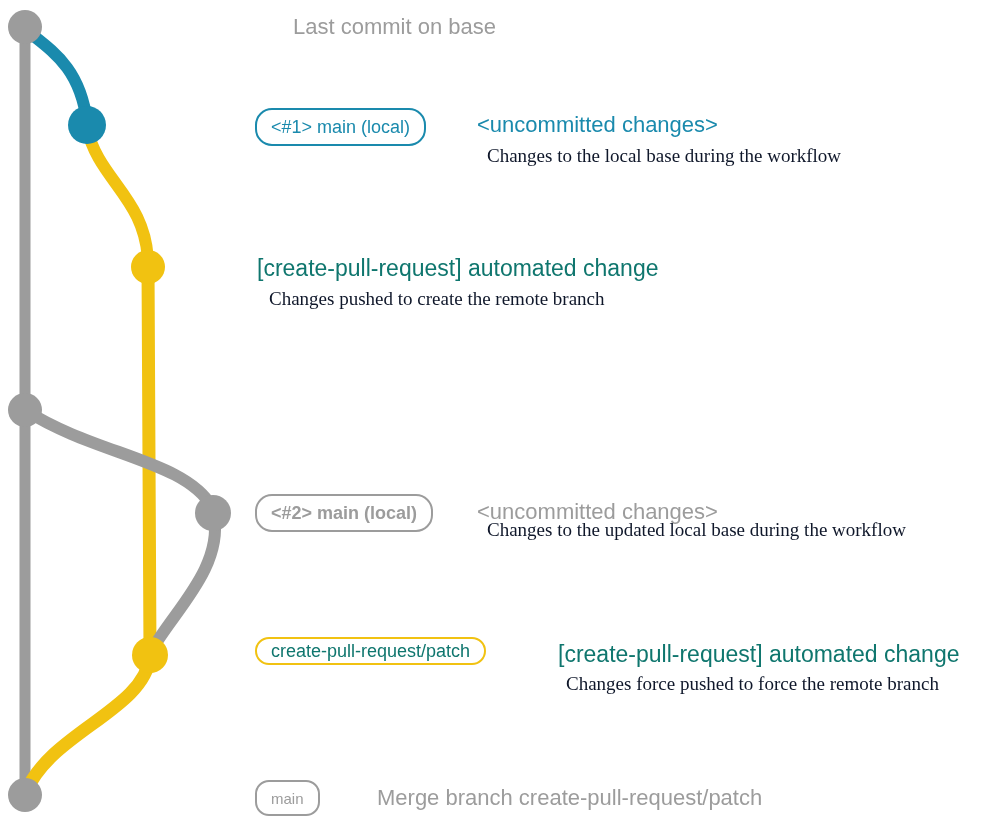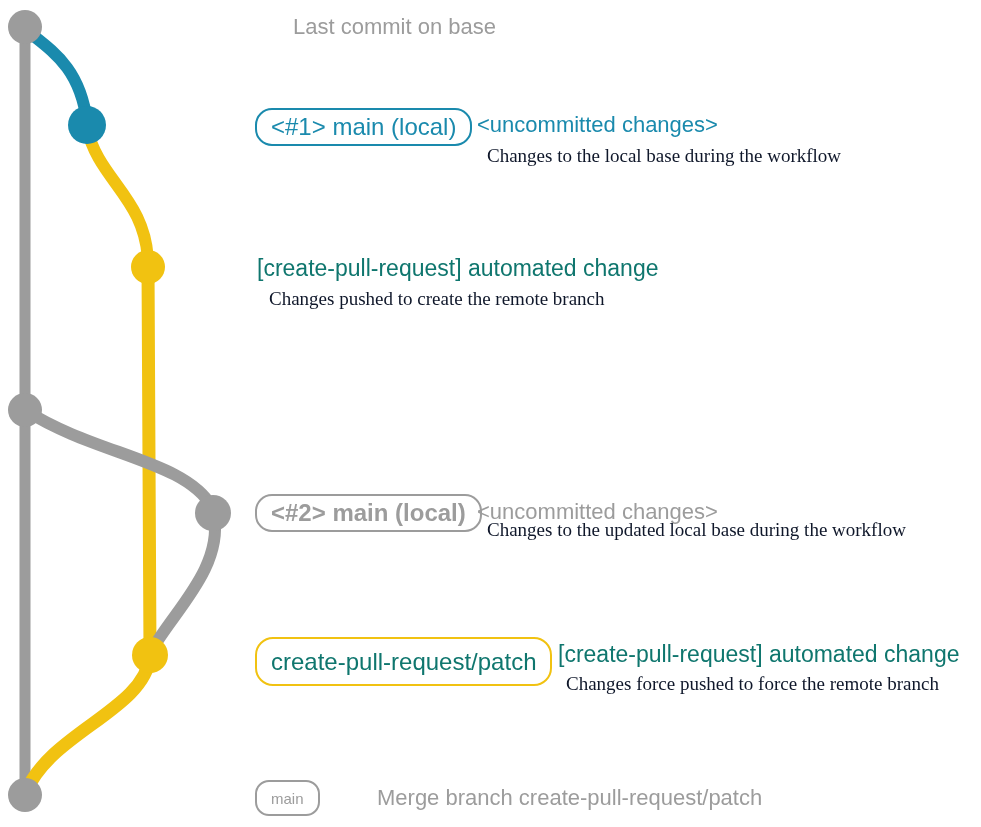--- a/index.html
+++ b/index.html
@@ -13,21 +13,21 @@
     position:absolute;font-family:"Liberation Sans",sans-serif;
     font-size:22px;white-space:nowrap;line-height:1.1;
   }
   .note{
     position:absolute;font-family:"Liberation Serif",serif;
     font-size:19px;color:#0f172a;white-space:nowrap;line-height:1.1;
   }
   .badge{
     position:absolute;display:flex;align-items:center;justify-content:center;
     border:2px solid;box-sizing:border-box;padding:0 14px;height:38px;
-    border-radius:17px;font-size:24px;white-space:nowrap;background:#ffffff;
+    border-radius:17px;font-size:18px;white-space:nowrap;background:#ffffff;
   }
   .c-gray{color:#9c9c9c;border-color:#9c9c9c;}
   .c-teal{color:#1a8aad;border-color:#1a8aad;}
   .c-yellow{color:#0f766e;border-color:#f1c211;}
 </style>
 </head>
 <body>
 
 <div class="stage">
 
@@ -61,21 +61,21 @@
   <div class="lbl c-yellow" style="left:257px;top:256px;font-size:23px;">[create-pull-request] automated change</div>
   <div class="note" style="left:269px;top:289px;">Changes pushed to create the remote branch</div>
 
 
   <div class="badge c-gray" style="left:255px;top:494px;font-weight:bold;">
     <span>&lt;#2&gt; main (local)</span>
   </div>
   <div class="lbl c-gray" style="left:477px;top:500px;">&lt;uncommitted changes&gt;</div>
   <div class="note" style="left:487px;top:520px;">Changes to the updated local base during the workflow</div>
 
-  <div class="badge c-yellow" style="left:255px;top:637px;height:49px;border-radius:18px;">
+  <div class="badge c-yellow" style="left:255px;top:637px;height:28px;border-radius:18px;">
     <span>create-pull-request/patch</span>
   </div>
   <div class="lbl c-yellow" style="left:558px;top:642px;font-size:23px;">[create-pull-request] automated change</div>
   <div class="note" style="left:566px;top:674px;">Changes force pushed to force the remote branch</div>
 
   <div class="badge c-gray" style="left:255px;top:780px;height:36px;border-radius:14px;font-size:15px;">
     <span>main</span>
   </div>
   <div class="lbl c-gray" style="left:344px;top:786px;margin-left:33px;">Merge branch create-pull-request/patch</div>
 

